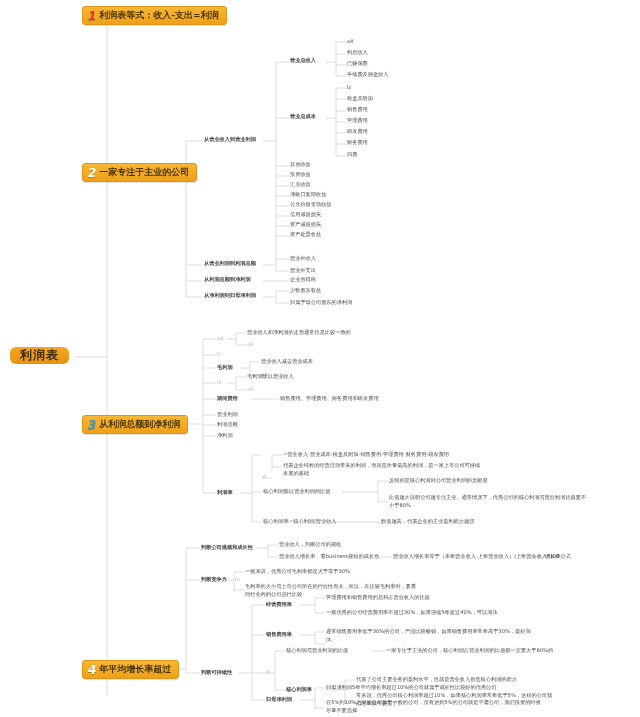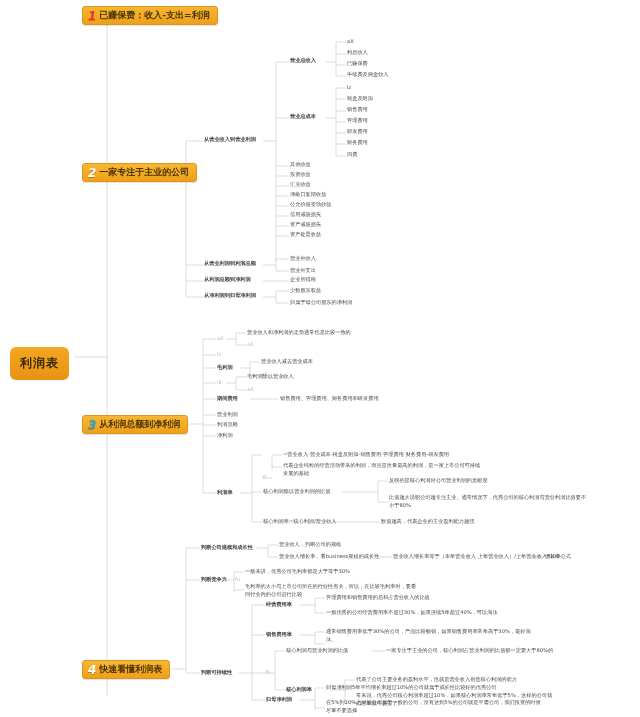--- a/index.html
+++ b/index.html
@@ -13,21 +13,21 @@
   #canvas{position:absolute;left:0;top:0;width:640px;height:717px;}
   svg.links{position:absolute;left:0;top:0;width:640px;height:717px;pointer-events:none;}
 
   .node{position:absolute;white-space:nowrap;}
 
   
   .root{
     background:linear-gradient(#f5a623,#e89312);
     color:#3a2a05;
     font-size:12px;font-weight:bold;
-    padding:8px 10px;
+    padding:0 10px;
     border-radius:6px;
     letter-spacing:1px;
   }
 
   
   .topic{
     background:linear-gradient(#f7b733,#eea01a);
     border:1px solid #e0941a;
     border-radius:3px;
     padding:2px 7px 2px 5px;
@@ -222,21 +222,21 @@
       <path d="M315 688 V710"></path>
       <path d="M315 688 H325"></path>
       <path d="M315 708 H325"></path>
     </g>
   </svg>
 
   <div class="node root" style="left:10px;top:347px;">利润表</div>
 
   <div class="node topic" style="left:82px;top:6px;">
     <span class="num red" style="color: rgb(232, 52, 42);">1</span>
-    <span class="tlabel">已赚保费：收入-支出=利润</span>
+    <span class="tlabel">利润表等式：收入-支出=利润</span>
   </div>
 
   <div class="node topic" style="left:82px;top:163px;">
     <span class="num white" style="color: rgb(255, 255, 255);">2</span>
     <span class="tlabel">一家专注于主业的公司</span>
   </div>
 
   <div class="node t b" style="left:204px;top:136px;">从营业收入到营业利润</div>
   <div class="node t b" style="left:204px;top:260px;">从营业利润到利润总额</div>
   <div class="node t b" style="left:204px;top:276px;">从利润总额到净利润</div>
@@ -305,21 +305,21 @@
 
   <div class="node t" style="left:263px;top:488px;">核心利润除以营业利润的比值</div>
   <div class="node t" style="left:389px;top:477px;">反映的是核心利润对公司营业利润的贡献度</div>
   <div class="node t wrap" style="left:389px;top:494px;width:200px;">比值越大说明公司越专注主业。通常情况下，优秀公司的核心利润与营业利润比值要不小于80%</div>
 
   <div class="node t" style="left:263px;top:518px;">核心利润率=核心利润/营业收入</div>
   <div class="node t" style="left:381px;top:518px;">数值越高，代表企业的主业盈利能力越强</div>
 
   <div class="node topic" style="left:82px;top:660px;">
     <span class="num white" style="color: rgb(255, 255, 255);">4</span>
-    <span class="tlabel">快速看懂利润表</span>
+    <span class="tlabel">年平均增长率超过</span>
   </div>
 
   <div class="node t b" style="left:201px;top:544px;">判断公司规模和成长性</div>
   <div class="node t" style="left:279px;top:541px;">营业收入，判断公司的规模</div>
   <div class="node t" style="left:279px;top:553px;">营业收入增长率，看business规模的成长性</div>
   <div class="node t" style="left:393px;top:553px;">营业收入增长率等于（本年营业收入-上年营业收入）/上年营业收入*100</div>
   <div class="node t" style="left:545px;top:553px;">增长率公式</div>
 
   <div class="node t b" style="left:201px;top:576px;">判断竞争力</div>
   <div class="node t faint" style="left:235px;top:576px;">fu</div>

